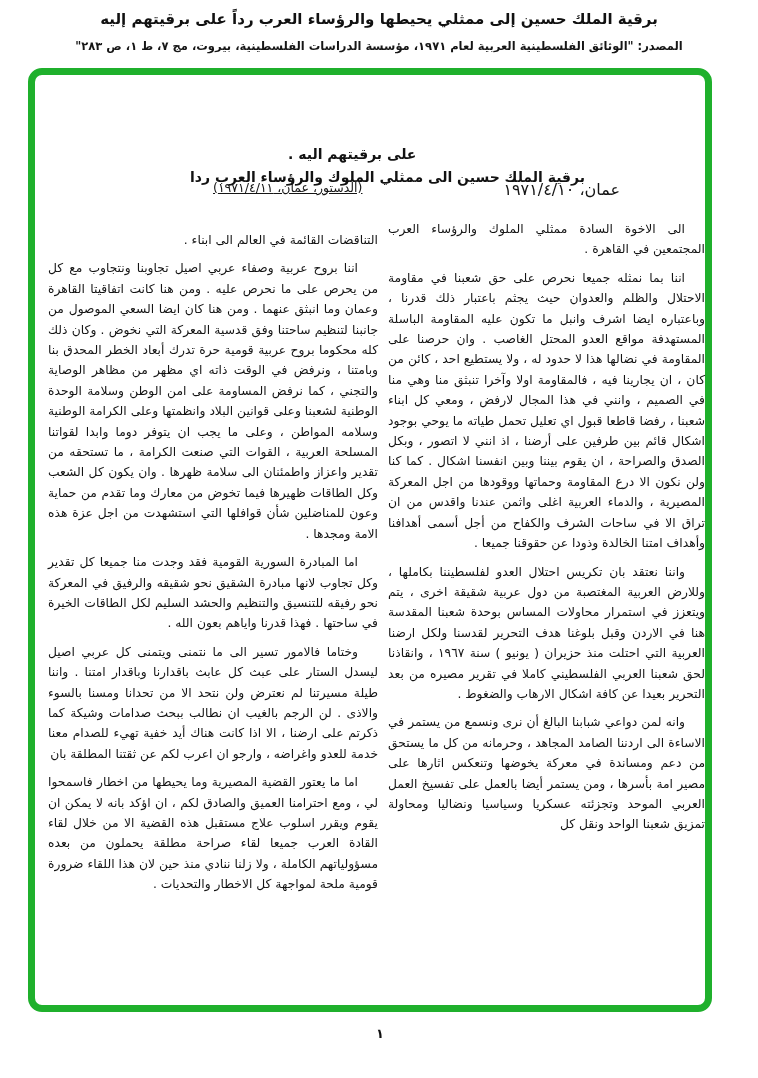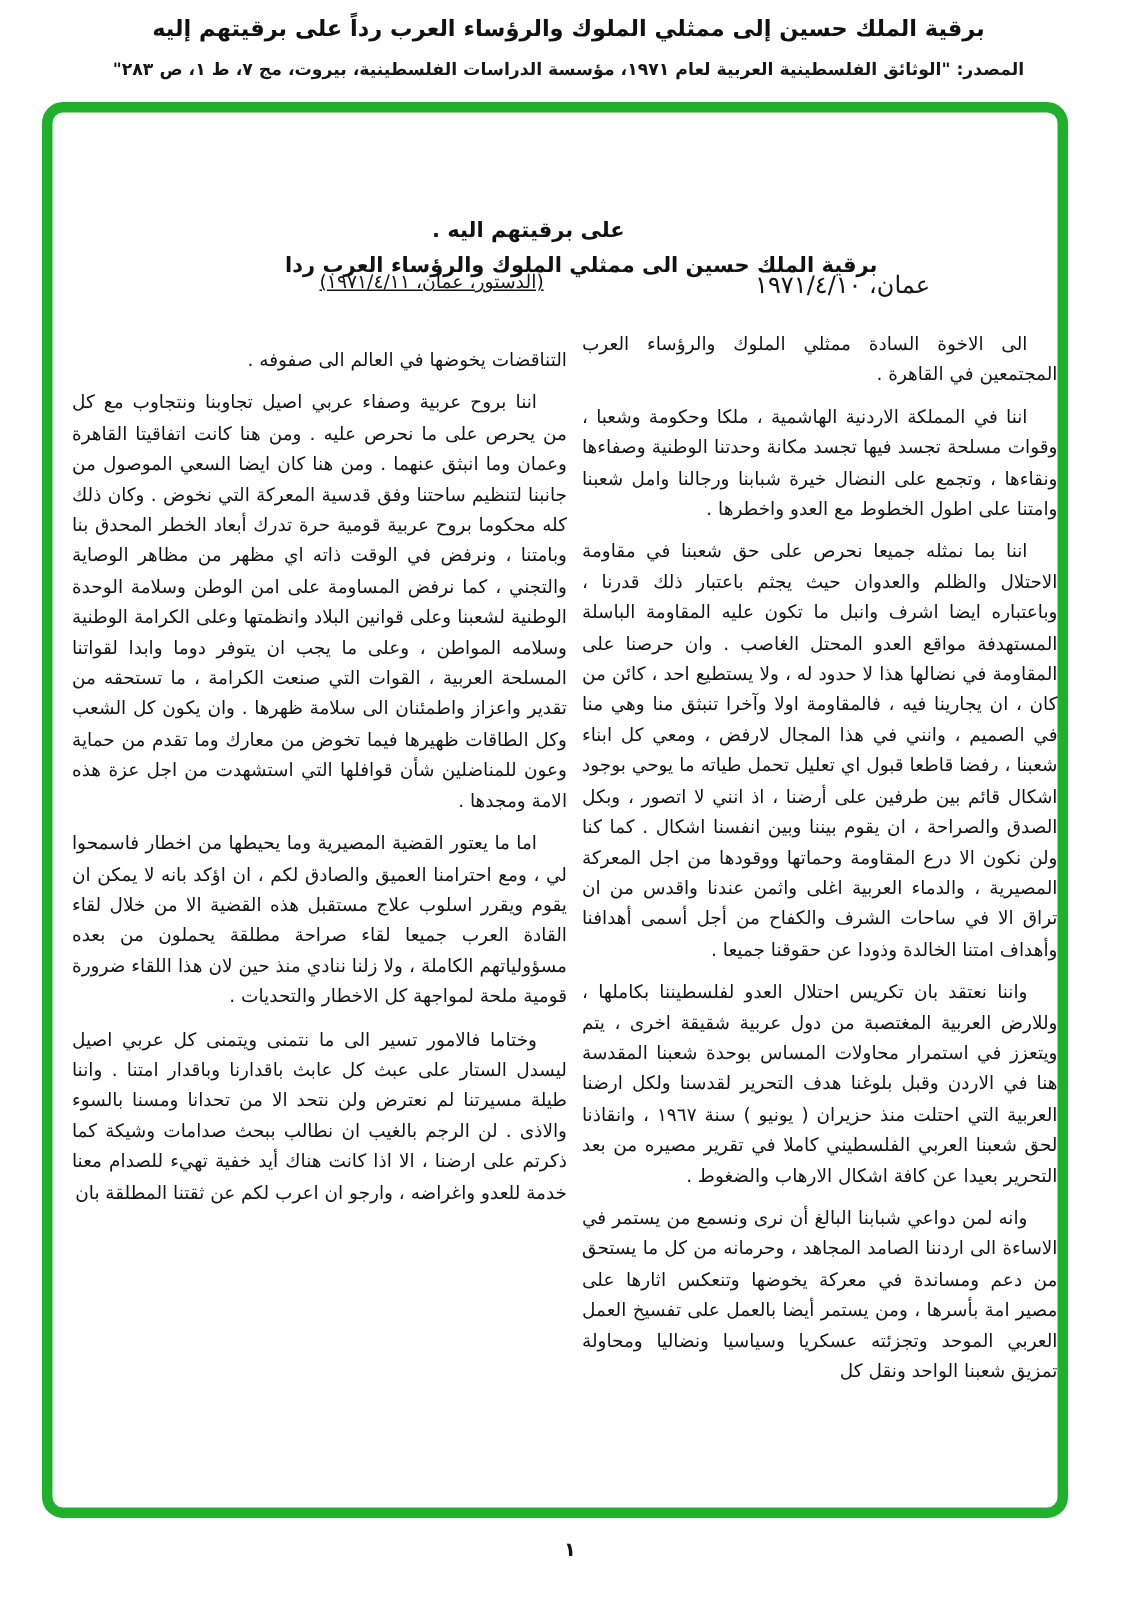--- a/index.html
+++ b/index.html
@@ -124,44 +124,44 @@
     font-weight: bold;
     font-size: 13px;
     color: #111;
   }
 </style>
 </head>
 <body>
 
 <div class="page">
 
-  <div class="hdr-title">برقية الملك حسين إلى ممثلي الملوك والرؤساء العرب رداً على برقيتهم إليه</div>
+  <div class="hdr-title">برقية الملك حسين إلى ممثلي يحيطها والرؤساء العرب رداً على برقيتهم إليه</div>
 
   <div class="hdr-source">المصدر: "الوثائق الفلسطينية العربية لعام ١٩٧١، مؤسسة الدراسات الفلسطينية، بيروت، مج ٧، ط ١، ص ٢٨٣"</div>
 
   <div class="frame" style="border-color: rgb(31, 176, 44);"></div>
 
   <div class="doc-title-1">برقية الملك حسين الى ممثلي الملوك والرؤساء العرب ردا</div>
 
   <div class="doc-title-2">على برقيتهم اليه .</div>
 
   <div class="dateline">عمان، ١٩٧١/٤/١٠</div>
 
   <div class="publication">(الدستور، عمان، ١٩٧١/٤/١١)</div>
 
   <div class="col col-right">
     <p>الى الاخوة السادة ممثلي الملوك والرؤساء العرب المجتمعين في القاهرة .</p>
-    <p>اننا في المملكة الاردنية الهاشمية ، ملكا وحكومة وشعبا ، وقوات مسلحة تجسد فيها تجسد مكانة وحدتنا الوطنية وصفاءها ونقاءها ، وتجمع على النضال خيرة شبابنا ورجالنا وامل شعبنا وامتنا على اطول الخطوط مع العدو واخطرها .</p>
     <p>اننا بما نمثله جميعا نحرص على حق شعبنا في مقاومة الاحتلال والظلم والعدوان حيث يجثم باعتبار ذلك قدرنا ، وباعتباره ايضا اشرف وانبل ما تكون عليه المقاومة الباسلة المستهدفة مواقع العدو المحتل الغاصب . وان حرصنا على المقاومة في نضالها هذا لا حدود له ، ولا يستطيع احد ، كائن من كان ، ان يجارينا فيه ، فالمقاومة اولا وآخرا تنبثق منا وهي منا في الصميم ، وانني في هذا المجال لارفض ، ومعي كل ابناء شعبنا ، رفضا قاطعا قبول اي تعليل تحمل طياته ما يوحي بوجود اشكال قائم بين طرفين على أرضنا ، اذ انني لا اتصور ، وبكل الصدق والصراحة ، ان يقوم بيننا وبين انفسنا اشكال . كما كنا ولن نكون الا درع المقاومة وحماتها ووقودها من اجل المعركة المصيرية ، والدماء العربية اغلى واثمن عندنا واقدس من ان تراق الا في ساحات الشرف والكفاح من أجل أسمى أهدافنا وأهداف امتنا الخالدة وذودا عن حقوقنا جميعا .</p>
     <p>واننا نعتقد بان تكريس احتلال العدو لفلسطيننا بكاملها ، وللارض العربية المغتصبة من دول عربية شقيقة اخرى ، يتم ويتعزز في استمرار محاولات المساس بوحدة شعبنا المقدسة هنا في الاردن وقبل بلوغنا هدف التحرير لقدسنا ولكل ارضنا العربية التي احتلت منذ حزيران ( يونيو ) سنة ١٩٦٧ ، وانقاذنا لحق شعبنا العربي الفلسطيني كاملا في تقرير مصيره من بعد التحرير بعيدا عن كافة اشكال الارهاب والضغوط .</p>
     <p>وانه لمن دواعي شبابنا البالغ أن نرى ونسمع من يستمر في الاساءة الى اردننا الصامد المجاهد ، وحرمانه من كل ما يستحق من دعم ومساندة في معركة يخوضها وتنعكس اثارها على مصير امة بأسرها ، ومن يستمر أيضا بالعمل على تفسيخ العمل العربي الموحد وتجزئته عسكريا وسياسيا ونضاليا ومحاولة تمزيق شعبنا الواحد ونقل كل</p>
   </div>
 
   <div class="col col-left">
-    <p class="cont">التناقضات يخوضها في العالم الى صفوفه .</p>
+    <p class="cont">التناقضات القائمة في العالم الى ابناء .</p>
     <p>اننا بروح عربية وصفاء عربي اصيل تجاوبنا ونتجاوب مع كل من يحرص على ما نحرص عليه . ومن هنا كانت اتفاقيتا القاهرة وعمان وما انبثق عنهما . ومن هنا كان ايضا السعي الموصول من جانبنا لتنظيم ساحتنا وفق قدسية المعركة التي نخوض . وكان ذلك كله محكوما بروح عربية قومية حرة تدرك أبعاد الخطر المحدق بنا وبامتنا ، ونرفض في الوقت ذاته اي مظهر من مظاهر الوصاية والتجني ، كما نرفض المساومة على امن الوطن وسلامة الوحدة الوطنية لشعبنا وعلى قوانين البلاد وانظمتها وعلى الكرامة الوطنية وسلامه المواطن ، وعلى ما يجب ان يتوفر دوما وابدا لقواتنا المسلحة العربية ، القوات التي صنعت الكرامة ، ما تستحقه من تقدير واعزاز واطمئنان الى سلامة ظهرها . وان يكون كل الشعب وكل الطاقات ظهيرها فيما تخوض من معارك وما تقدم من حماية وعون للمناضلين شأن قوافلها التي استشهدت من اجل عزة هذه الامة ومجدها .</p>
+    <p>اما المبادرة السورية القومية فقد وجدت منا جميعا كل تقدير وكل تجاوب لانها مبادرة الشقيق نحو شقيقه والرفيق في المعركة نحو رفيقه للتنسيق والتنظيم والحشد السليم لكل الطاقات الخيرة في ساحتها . فهذا قدرنا واياهم بعون الله .</p>
+    <p>وختاما فالامور تسير الى ما نتمنى ويتمنى كل عربي اصيل ليسدل الستار على عبث كل عابث باقدارنا وباقدار امتنا . واننا طيلة مسيرتنا لم نعترض ولن نتحد الا من تحدانا ومسنا بالسوء والاذى . لن الرجم بالغيب ان نطالب ببحث صدامات وشيكة كما ذكرتم على ارضنا ، الا اذا كانت هناك أيد خفية تهيء للصدام معنا خدمة للعدو واغراضه ، وارجو ان اعرب لكم عن ثقتنا المطلقة بان</p>
     <p>اما ما يعتور القضية المصيرية وما يحيطها من اخطار فاسمحوا لي ، ومع احترامنا العميق والصادق لكم ، ان اؤكد بانه لا يمكن ان يقوم ويقرر اسلوب علاج مستقبل هذه القضية الا من خلال لقاء القادة العرب جميعا لقاء صراحة مطلقة يحملون من بعده مسؤولياتهم الكاملة ، ولا زلنا ننادي منذ حين لان هذا اللقاء ضرورة قومية ملحة لمواجهة كل الاخطار والتحديات .</p>
-    <p>وختاما فالامور تسير الى ما نتمنى ويتمنى كل عربي اصيل ليسدل الستار على عبث كل عابث باقدارنا وباقدار امتنا . واننا طيلة مسيرتنا لم نعترض ولن نتحد الا من تحدانا ومسنا بالسوء والاذى . لن الرجم بالغيب ان نطالب ببحث صدامات وشيكة كما ذكرتم على ارضنا ، الا اذا كانت هناك أيد خفية تهيء للصدام معنا خدمة للعدو واغراضه ، وارجو ان اعرب لكم عن ثقتنا المطلقة بان</p>
   </div>
 
   <div class="page-num">١</div>
 
 </div>
 
 </body></html>

